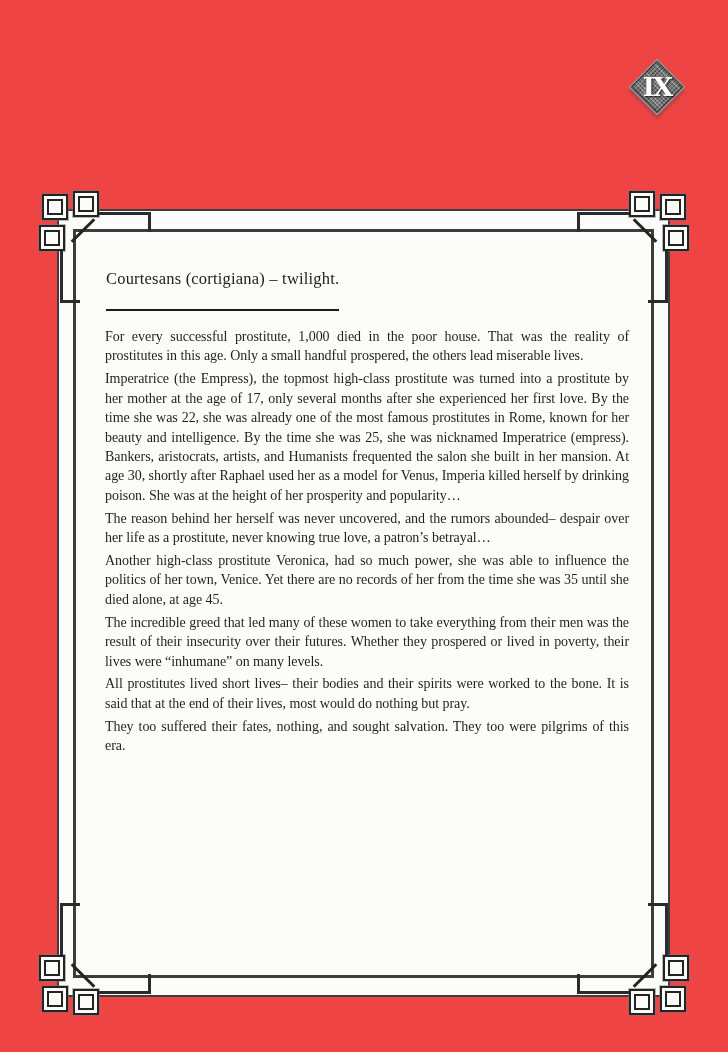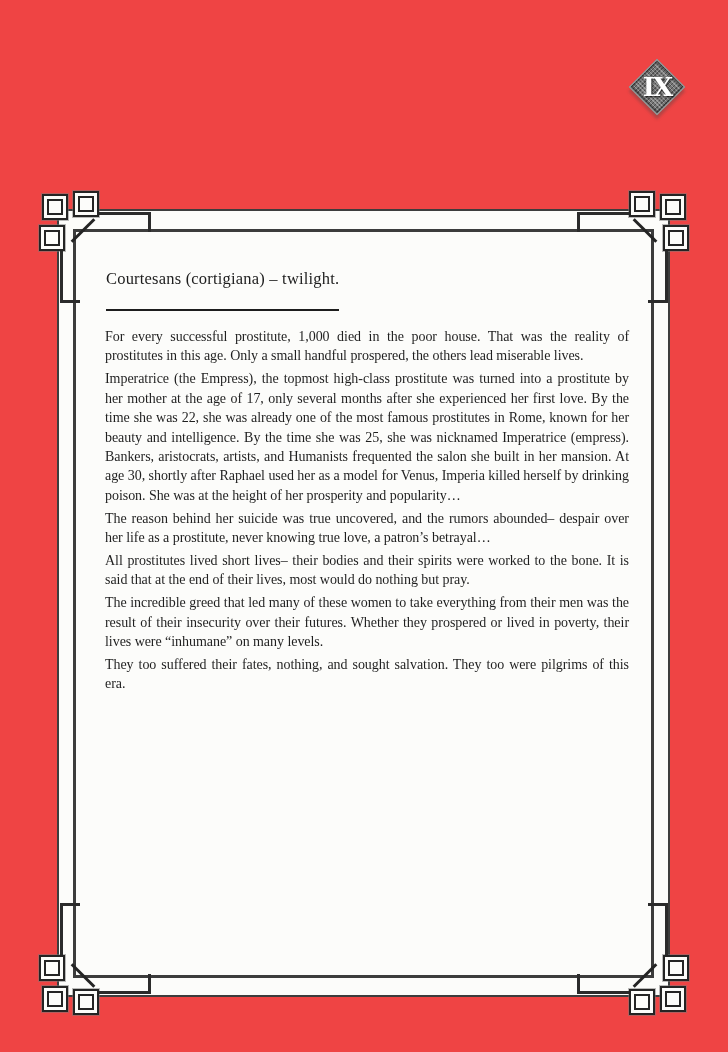--- a/index.html
+++ b/index.html
@@ -118,19 +118,20 @@
     <i class="stepHb"></i>
     <i class="stepVa"></i>
     <i class="stepVb"></i>
   </div>
 
   <h1 class="title">Courtesans (cortigiana) – twilight.</h1>
 
   <div class="body-text">
     <p>For every successful prostitute, 1,000 died in the poor house. That was the reality of prostitutes in this age. Only a small handful prospered, the others lead miserable lives.</p>
     <p>Imperatrice (the Empress), the topmost high-class prostitute was turned into a prostitute by her mother at the age of 17, only several months after she experienced her first love. By the time she was 22, she was already one of the most famous prostitutes in Rome, known for her beauty and intelligence. By the time she was 25, she was nicknamed Imperatrice (empress). Bankers, aristocrats, artists, and Humanists frequented the salon she built in her mansion. At age 30, shortly after Raphael used her as a model for Venus, Imperia killed herself by drinking poison. She was at the height of her prosperity and popularity…</p>
-    <p>The reason behind her suicide was true uncovered, and the rumors abounded– despair over her life as a prostitute, never knowing true love, a patron’s betrayal…</p>
+    <p>The reason behind her herself was never uncovered, and the rumors abounded– despair over her life as a prostitute, never knowing true love, a patron’s betrayal…</p>
+    <p>Another high-class prostitute Veronica, had so much power, she was able to influence the politics of her town, Venice. Yet there are no records of her from the time she was 35 until she died alone, at age 45.</p>
+    <p>The incredible greed that led many of these women to take everything from their men was the result of their insecurity over their futures. Whether they prospered or lived in poverty, their lives were “inhumane” on many levels.</p>
     <p>All prostitutes lived short lives– their bodies and their spirits were worked to the bone. It is said that at the end of their lives, most would do nothing but pray.</p>
-    <p>The incredible greed that led many of these women to take everything from their men was the result of their insecurity over their futures. Whether they prospered or lived in poverty, their lives were “inhumane” on many levels.</p>
     <p>They too suffered their fates, nothing, and sought salvation. They too were pilgrims of this era.</p>
   </div>
 
 </div>
 
 </body></html>

